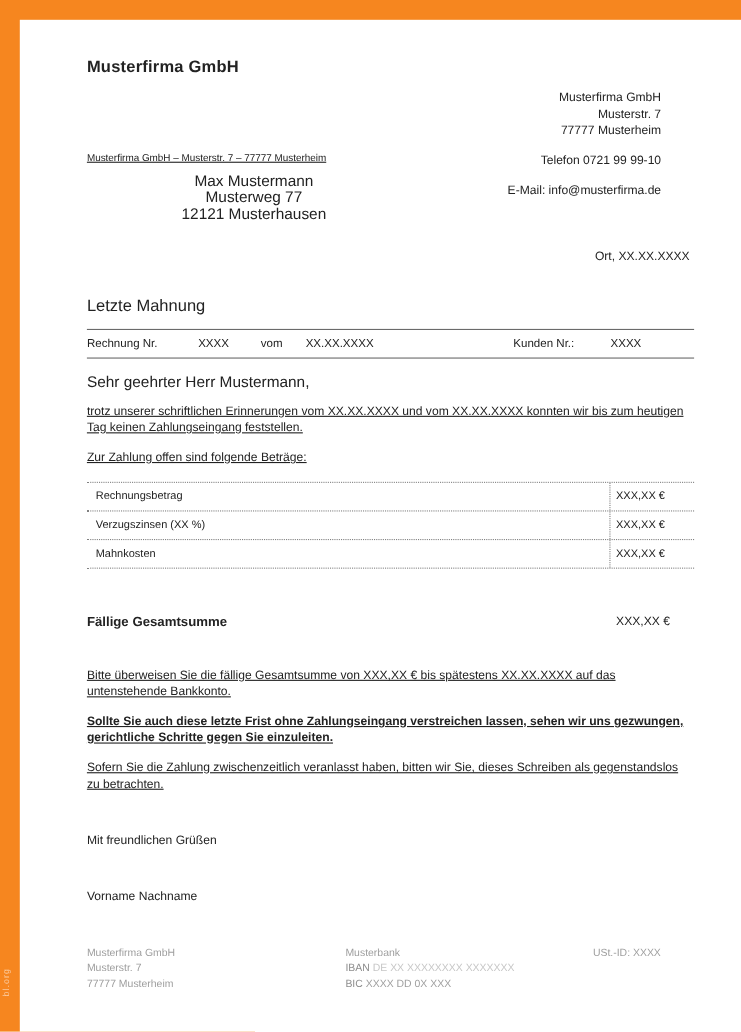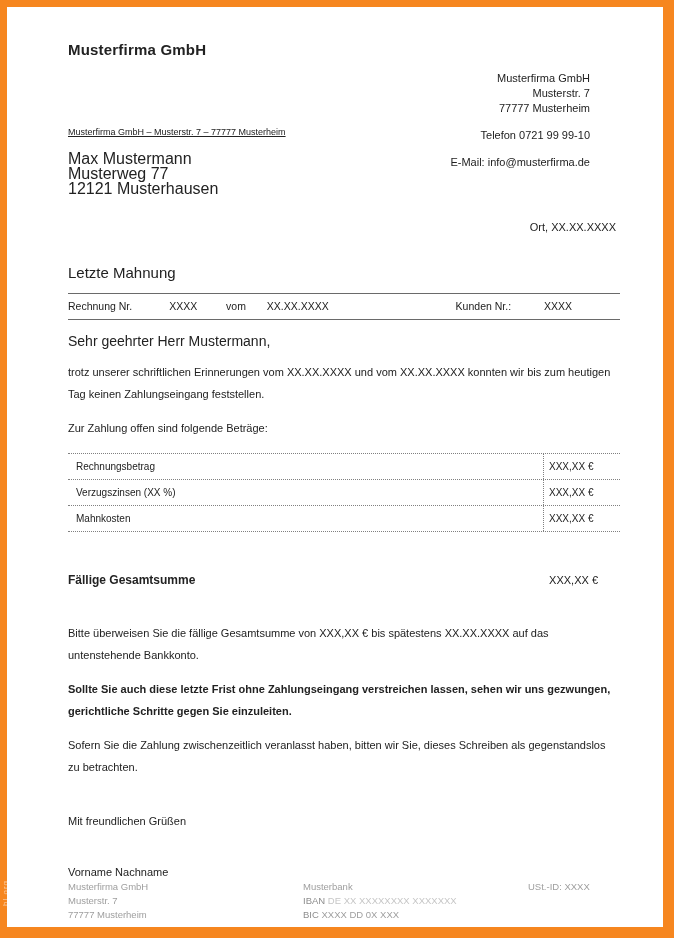--- a/index.html
+++ b/index.html
@@ -10,21 +10,21 @@
   html,body{margin:0;padding:0;}
   body{
     width:674px;height:938px;
     font-family:"Liberation Sans","DejaVu Sans",sans-serif;
     background:#fff;
   }
   .canvas{
     position:relative;
     width:674px;height:938px;
     background:var(--frame);
-    padding:7px;
+    padding:18px;
   }
   .watermark{
     position:absolute;
     left:1px;bottom:32px;
     writing-mode:vertical-rl;
     transform:rotate(180deg);
     font-size:8px;
     color:rgba(255,255,255,0.55);
     letter-spacing:1px;
   }
@@ -43,21 +43,21 @@
   }
   .head-row{display:flex;justify-content:space-between;}
   .head-left{width:55%;}
   .sender-line{
     margin-top:55px;
     font-size:9px;
     text-decoration:underline;
     line-height:13px;
     white-space:nowrap;
   }
-  .recipient{margin-top:12px;font-size:16px;line-height:15px;}
+  .recipient{margin-top:7px;font-size:14px;line-height:15px;text-align:center;}
   .head-right{
     text-align:right;
     padding-right:30px;
     font-size:11px;line-height:15px;
   }
   .head-right .gap{height:12px;}
   .date-line{
     text-align:right;
     padding-right:4px;
     margin-top:24px;
@@ -75,21 +75,21 @@
     display:flex;justify-content:space-between;
     font-size:10.5px;line-height:13px;
   }
   .meta-left span{margin-right:0;}
   .meta-left .m1{margin-right:34px;}
   .meta-left .m2{margin-right:26px;}
   .meta-left .m3{margin-right:18px;}
   .meta-right{padding-right:48px;}
   .meta-right .m4{margin-right:30px;}
   .salutation{margin-top:14px;font-size:14px;line-height:15px;}
-  .para{margin-top:12px;font-size:11px;line-height:22px;}
+  .para{margin-top:12px;font-size:11px;line-height:15px;text-decoration:underline;}
   .para.b{font-weight:bold;}
   .amount-table{
     margin-top:14px;
     border-top:1px dotted #808080;
     font-size:10px;
   }
   .t-row{
     display:flex;
     border-bottom:1px dotted #808080;
   }

